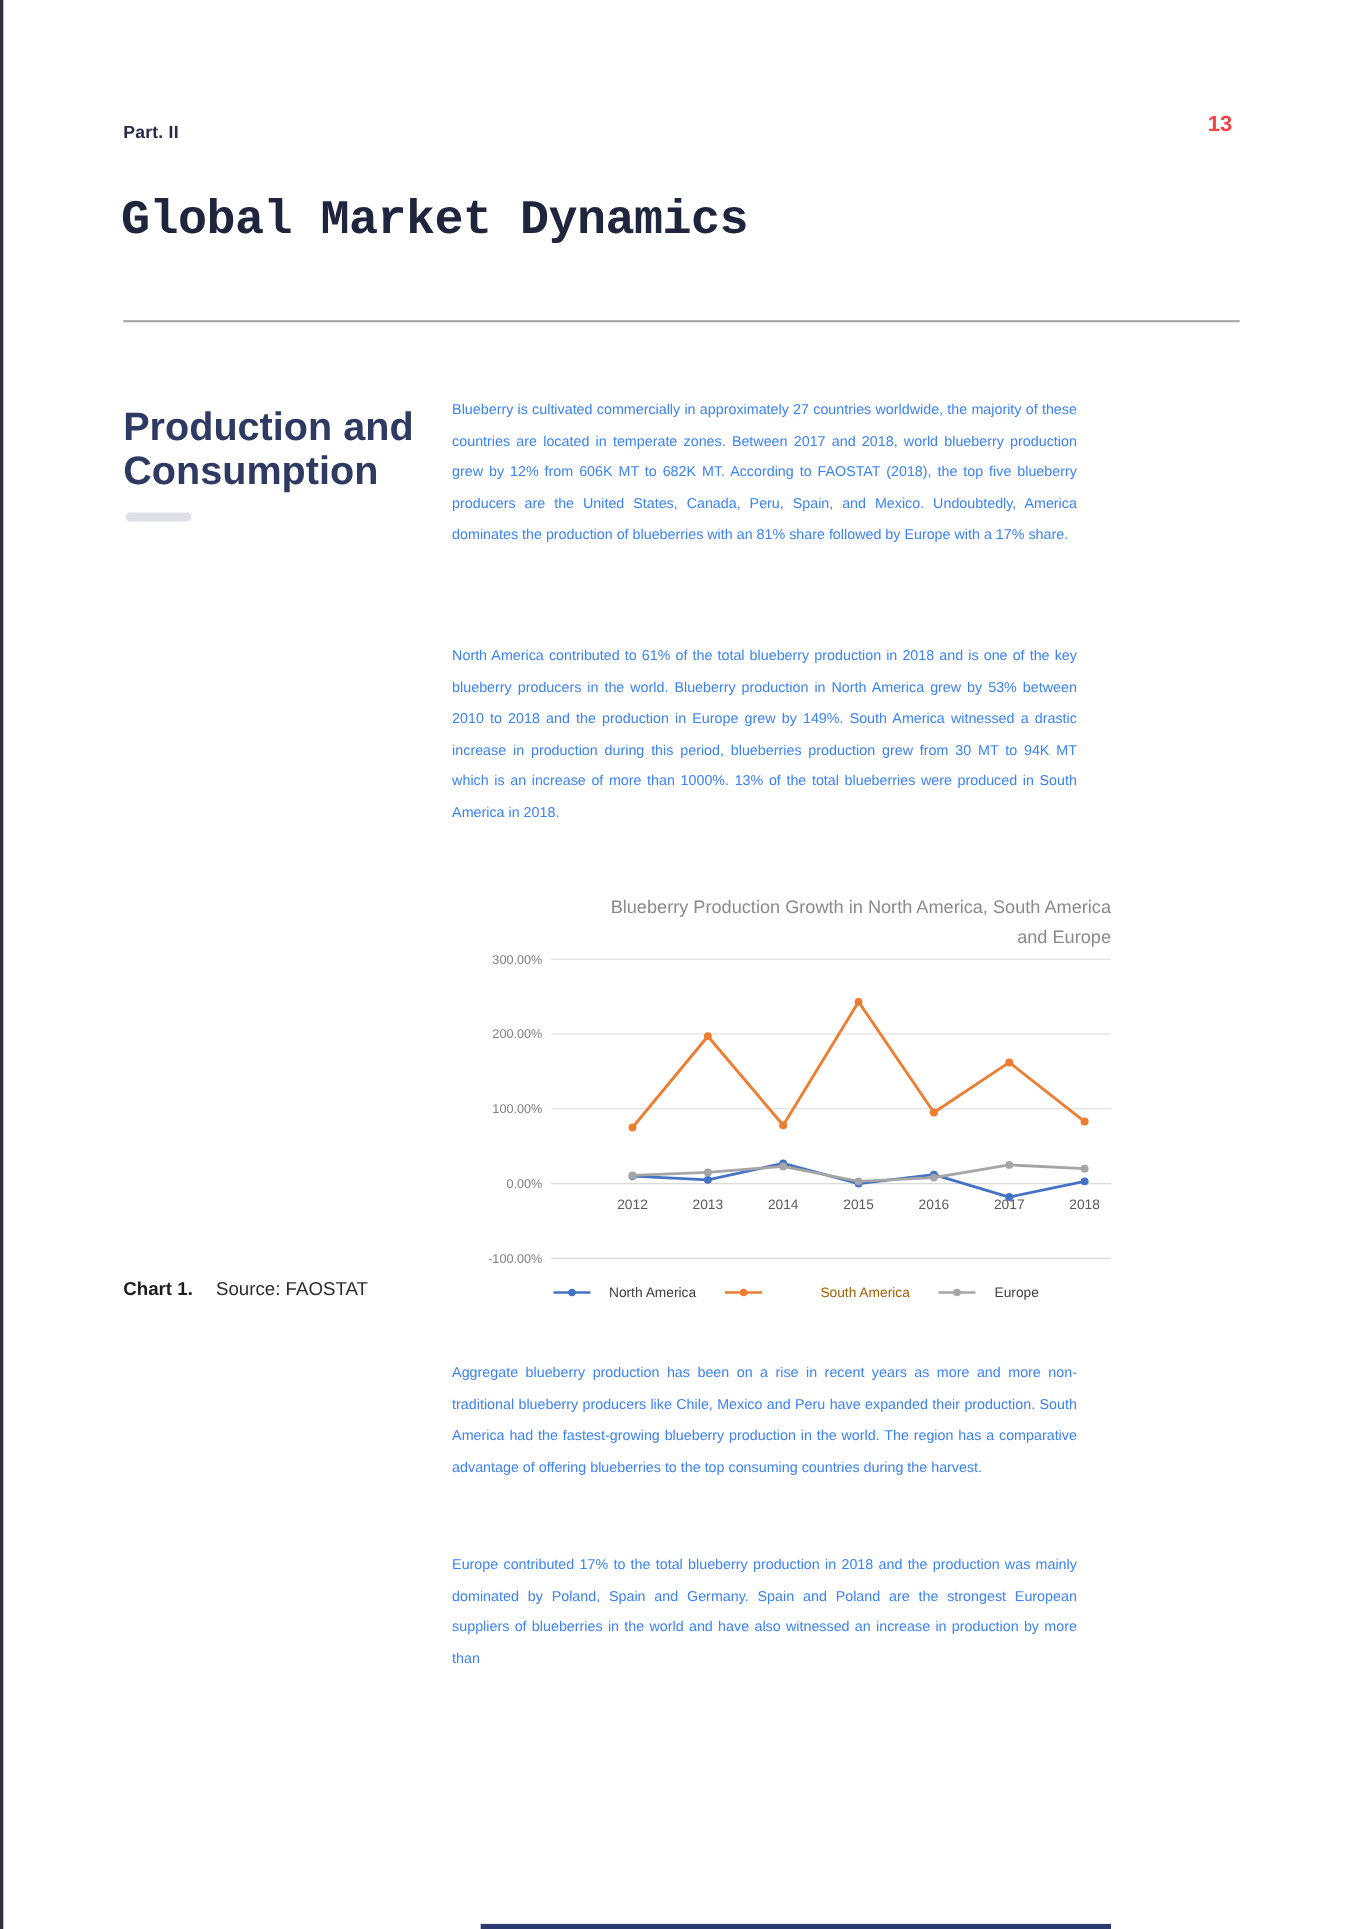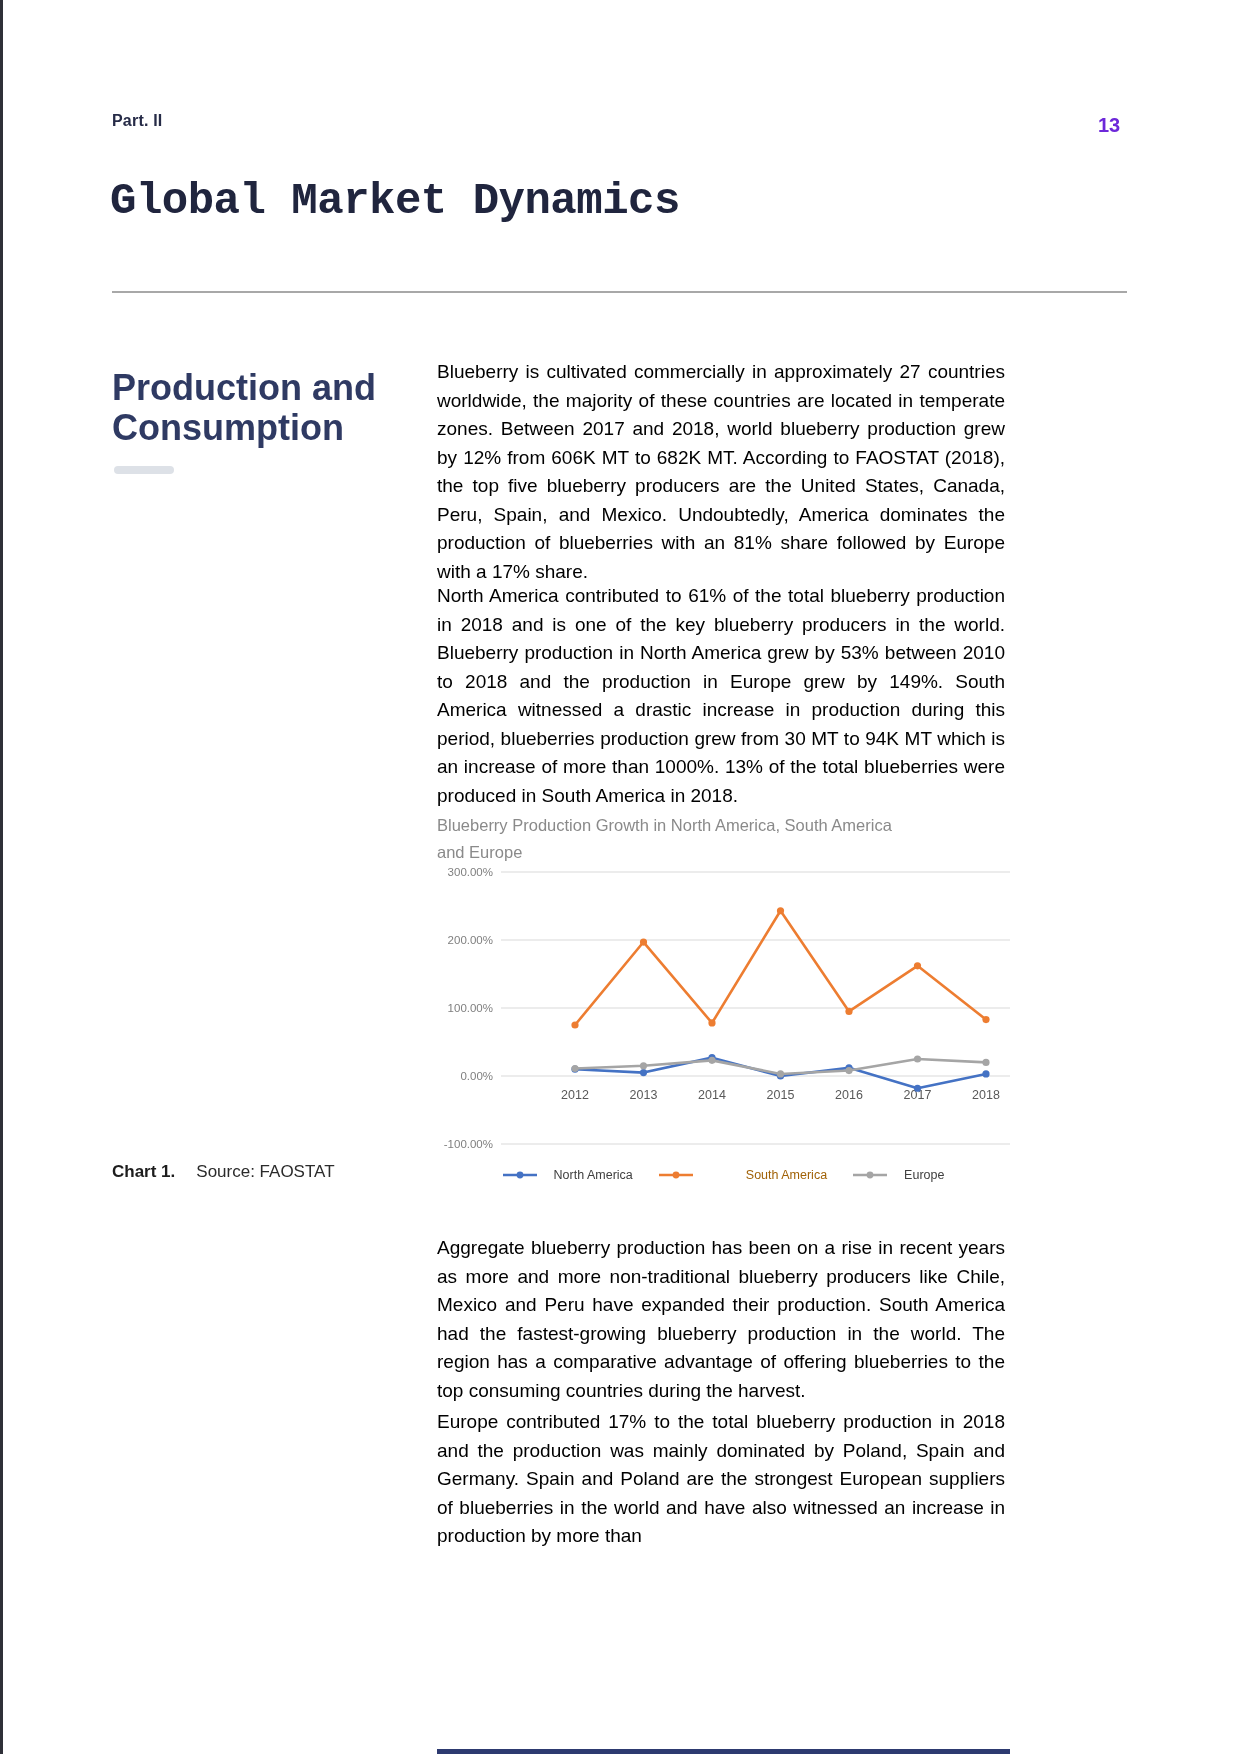--- a/index.html
+++ b/index.html
@@ -12,51 +12,51 @@
   }
   .left-border{
     position:absolute;left:0;top:0;width:3px;height:1754px;
     background:#2f3038;
   }
   .part-label{
     position:absolute;left:112px;top:112px;
     font-size:16px;font-weight:800;color:#262b47;letter-spacing:.2px;
   }
   .page-number{
-    position:absolute;left:1098px;top:114px;
-    font-size:20px;font-weight:700;color:#6d28d9;
+    position:absolute;left:1098px;top:102px;
+    font-size:20px;font-weight:700;color:#ef4444;
   }
   .doc-title{
     position:absolute;left:110px;top:176px;
     font-size:44px;font-weight:800;color:#20253e;letter-spacing:-.5px;font-family:Liberation Mono, monospace;
   }
   .title-rule{
     position:absolute;left:112px;top:291px;width:1015px;height:2px;
     background:#a8a8a8;
   }
   .section-heading{
     position:absolute;left:112px;top:368px;width:300px;
     font-size:36px;font-weight:800;color:#2f3a63;line-height:40px;
   }
   .section-pill{
     position:absolute;left:114px;top:466px;width:60px;height:8px;
     border-radius:4px;background:#dde1e7;
   }
   .para{
-    position:absolute;left:437px;width:568px;
-    font-size:19px;line-height:28.5px;color:#000000;
+    position:absolute;left:411px;width:568px;
+    font-size:13px;line-height:28.5px;color:#3b82f6;
     text-align:justify;
   }
   .p1{top:358px;}
   .p2{top:582px;}
   .p3{top:1234px;}
   .p4{top:1408px;}
   .chart-title{
     position:absolute;left:437px;top:812px;width:573px;
-    text-align:left;color:#8a8a8a;font-size:16.5px;line-height:27px;
+    text-align:right;color:#8a8a8a;font-size:16.5px;line-height:27px;
   }
   .chart-svg{
     position:absolute;left:437px;top:862px;
   }
   .chart-svg text{font-family:"Liberation Sans", sans-serif;}
   .chart-legend{
     position:absolute;left:437px;top:1168px;width:573px;
     display:flex;justify-content:center;align-items:center;gap:26px;
   }
   .legend-item{display:inline-flex;align-items:center;gap:17px;

